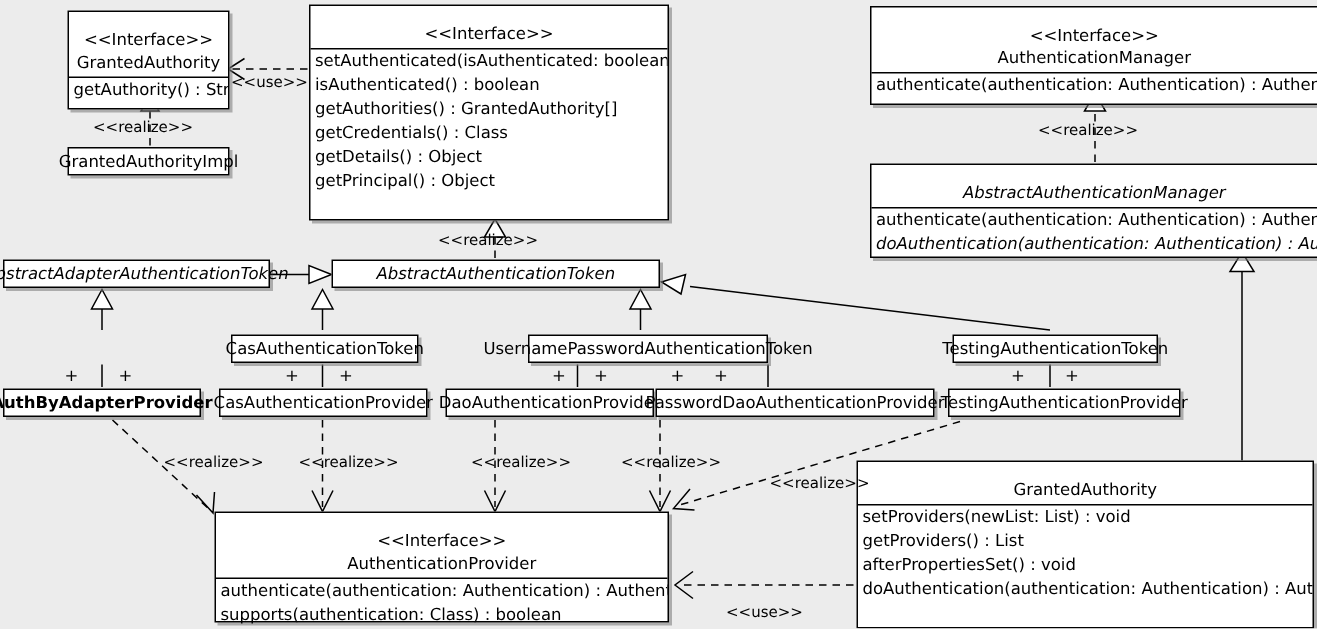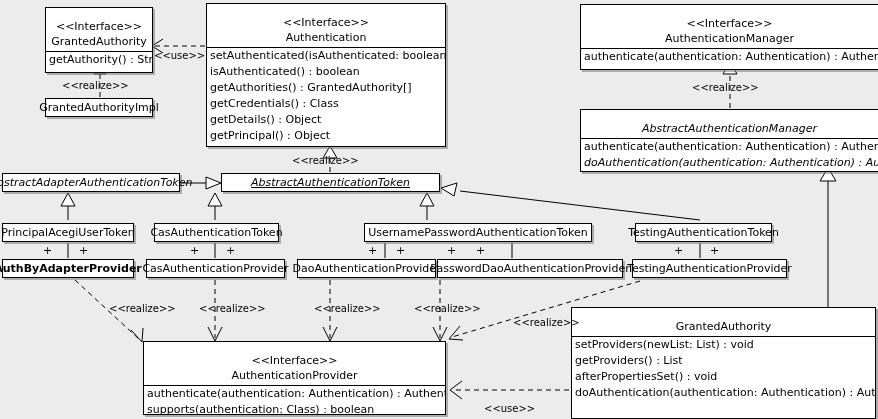--- a/index.html
+++ b/index.html
@@ -221,21 +221,20 @@
     <div class="cls-ops">
       <div class="op">getAuthority() : String</div>
     </div>
   </div>
 
   <div class="uml-simple" style="left:45px; top:98px; width:108px; height:19px;">GrantedAuthorityImpl</div>
 
   <div class="uml-class" style="left:206px; top:3px; width:240px; height:144px;">
     <div class="cls-header">
       <div class="cls-stereo">&lt;&lt;Interface&gt;&gt;</div>
-      <div class="cls-name">Authentication</div>
     </div>
     <div class="cls-sep"></div>
     <div class="cls-ops">
       <div class="op">setAuthenticated(isAuthenticated: boolean) : void</div>
       <div class="op">isAuthenticated() : boolean</div>
       <div class="op">getAuthorities() : GrantedAuthority[]</div>
       <div class="op">getCredentials() : Class</div>
       <div class="op">getDetails() : Object</div>
       <div class="op">getPrincipal() : Object</div>
     </div>
@@ -258,27 +257,26 @@
     </div>
     <div class="cls-sep"></div>
     <div class="cls-ops">
       <div class="op">authenticate(authentication: Authentication) : Authentication</div>
       <div class="op abstract">doAuthentication(authentication: Authentication) : Authentication</div>
     </div>
   </div>
 
   <div class="uml-simple abstract" style="left:2px; top:173px; width:178px; height:19px;">AbstractAdapterAuthenticationToken</div>
 
-  <div class="uml-simple abstract" style="left:221px; top:173px; width:219px; height:19px;text-decoration:underline;">AbstractAuthenticationToken</div>
-
-  <div class="uml-simple" style="left:2px; top:223px; width:132px; height:19px;">PrincipalAcegiUserToken</div>
+  <div class="uml-simple abstract" style="left:221px; top:173px; width:219px; height:19px;">AbstractAuthenticationToken</div>
+
 
   <div class="uml-simple" style="left:154px; top:223px; width:125px; height:19px;">CasAuthenticationToken</div>
 
-  <div class="uml-simple" style="left:352px; top:223px; width:228px; height:19px;margin-left:12px;">UsernamePasswordAuthenticationToken</div>
+  <div class="uml-simple" style="left:352px; top:223px; width:160px; height:19px;">UsernamePasswordAuthenticationToken</div>
 
   <div class="uml-simple" style="left:635px; top:223px; width:137px; height:19px;">TestingAuthenticationToken</div>
 
   <div class="plus-mark" style="left:43px; top:245px;">+</div>
   <div class="plus-mark" style="left:79px; top:245px;">+</div>
 
   <div class="plus-mark" style="left:190px; top:245px;">+</div>
   <div class="plus-mark" style="left:226px; top:245px;">+</div>
 
   <div class="plus-mark" style="left:368px; top:245px;">+</div>

